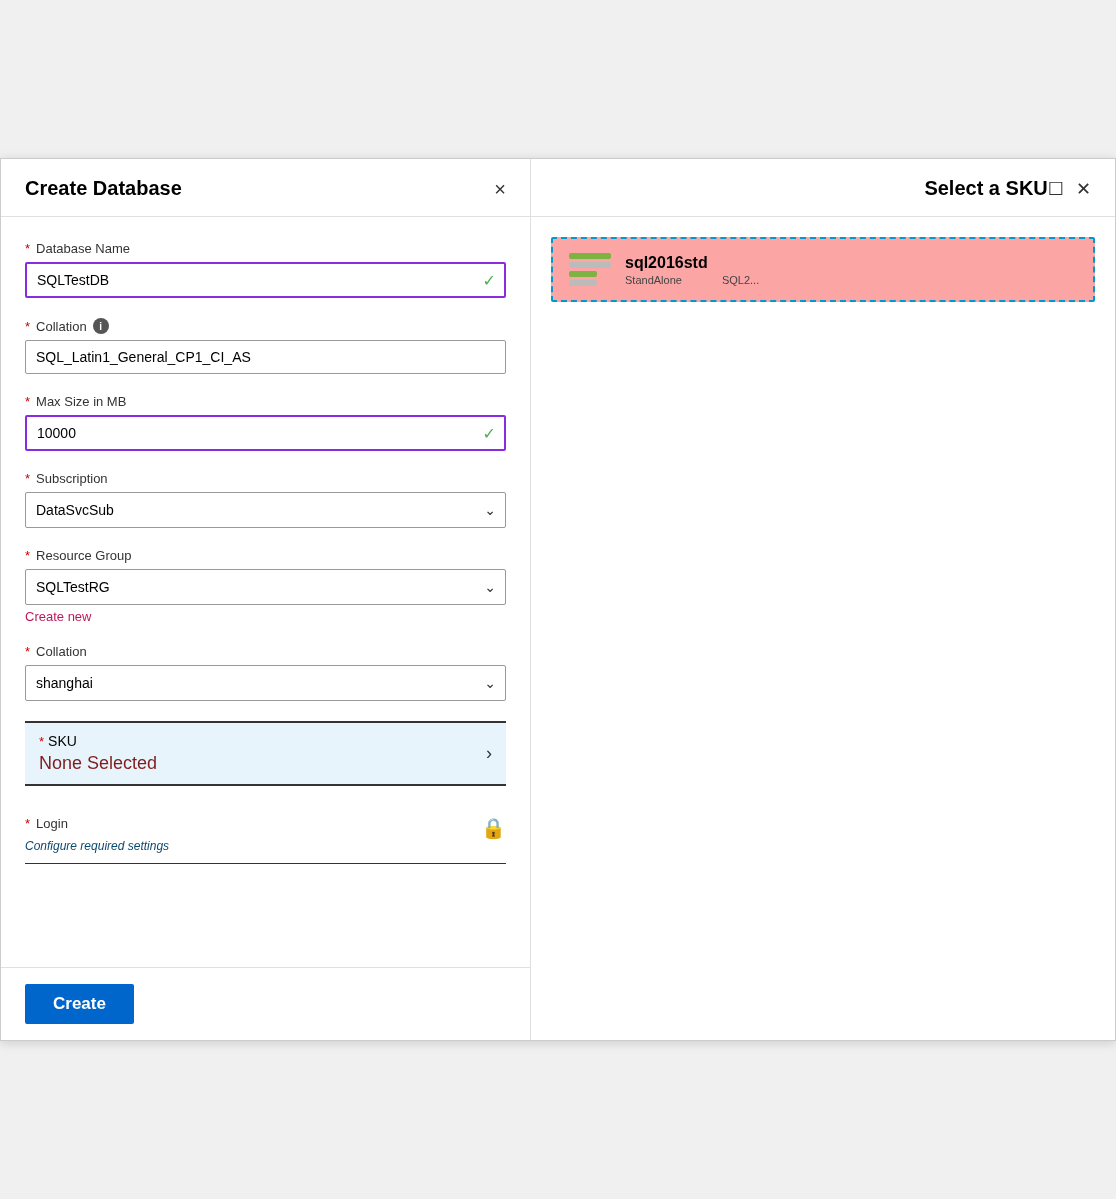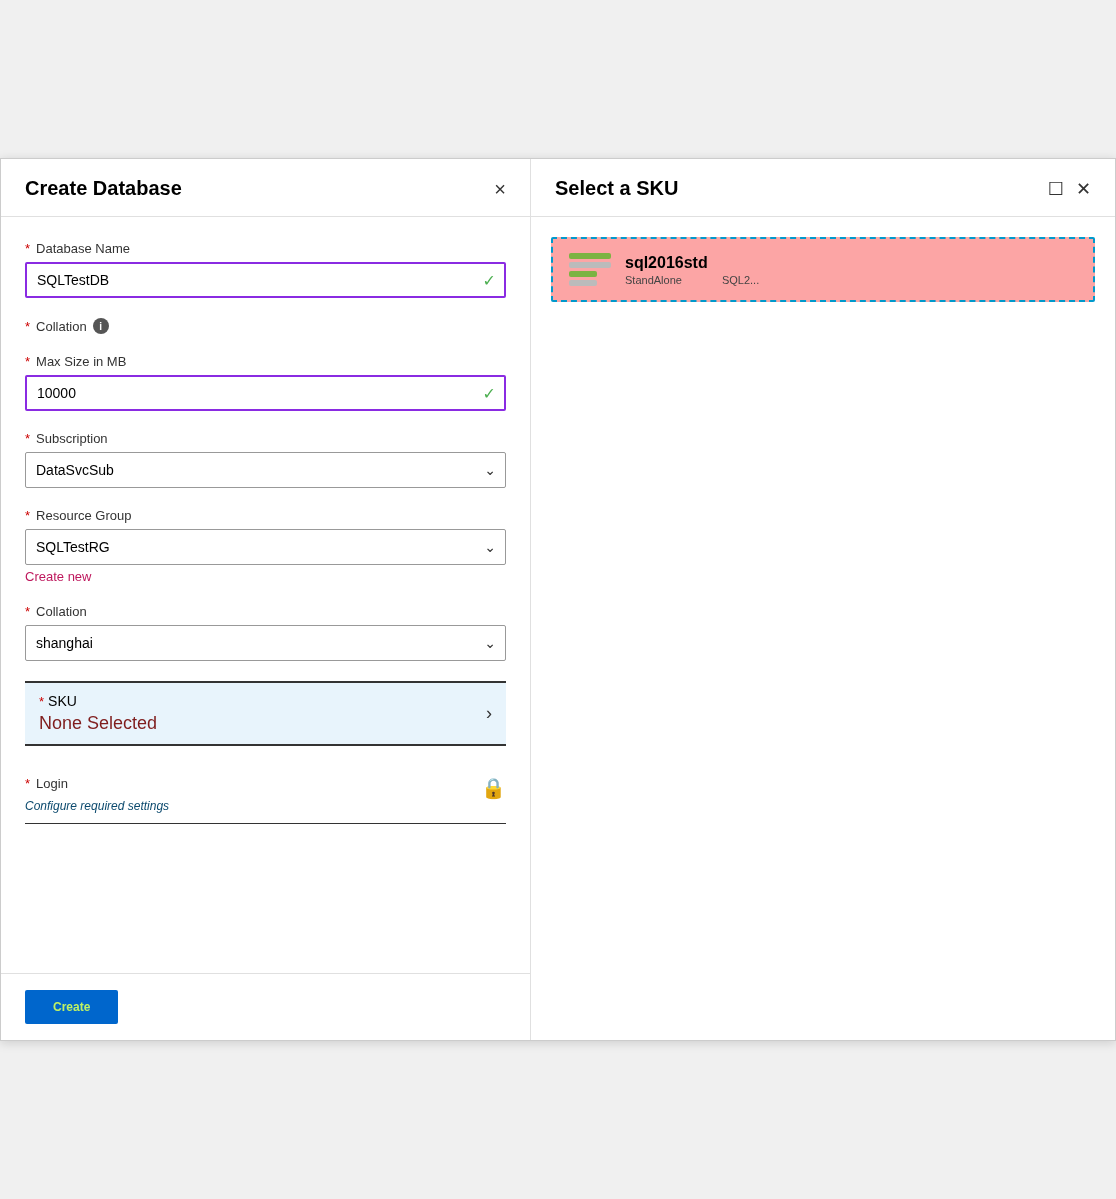--- a/index.html
+++ b/index.html
@@ -190,38 +190,38 @@
       font-size: 20px;
       color: #333;
       cursor: pointer;
     }
     .panel-footer {
       padding: 16px 24px;
       border-top: 1px solid #e0e0e0;
     }
     .create-btn {
       background: #0066cc;
-      color: #bef264;
+      color: #ffffff;
       border: none;
       padding: 10px 28px;
-      font-size: 12px;
+      font-size: 17px;
       font-weight: 600;
       cursor: pointer;
       border-radius: 2px;
     }
     
     .right-panel {
       flex: 1;
       display: flex;
       flex-direction: column;
     }
     .right-header {
       display: flex;
       align-items: center;
-      justify-content: space-between;
+      justify-content: flex-end;
       padding: 18px 24px 16px 24px;
       border-bottom: 1px solid #e0e0e0;
     }
     .right-header-actions {
       display: flex;
       gap: 12px;
       align-items: center;
     }
     .header-btn {
       background: none;
@@ -294,20 +294,23 @@
           <input class="text-input" type="text" value="SQLTestDB" style="">
           <span class="check-icon">✓</span>
         </div>
       </div>
 
       <div class="field-group">
         <div class="field-label">
           <span class="required-star">*</span>
           <span>Collation</span>
           <span class="info-icon">i</span>
+        </div>
+        <div class="input-wrapper">
+          <input class="text-input normal" type="text" value="SQL_Latin1_General_CP1_CI_AS" style="">
         </div>
       </div>
 
       <div class="field-group">
         <div class="field-label">
           <span class="required-star">*</span>
           <span>Max Size in MB</span>
         </div>
         <div class="input-wrapper">
           <input class="text-input" type="text" value="10000" style="">

